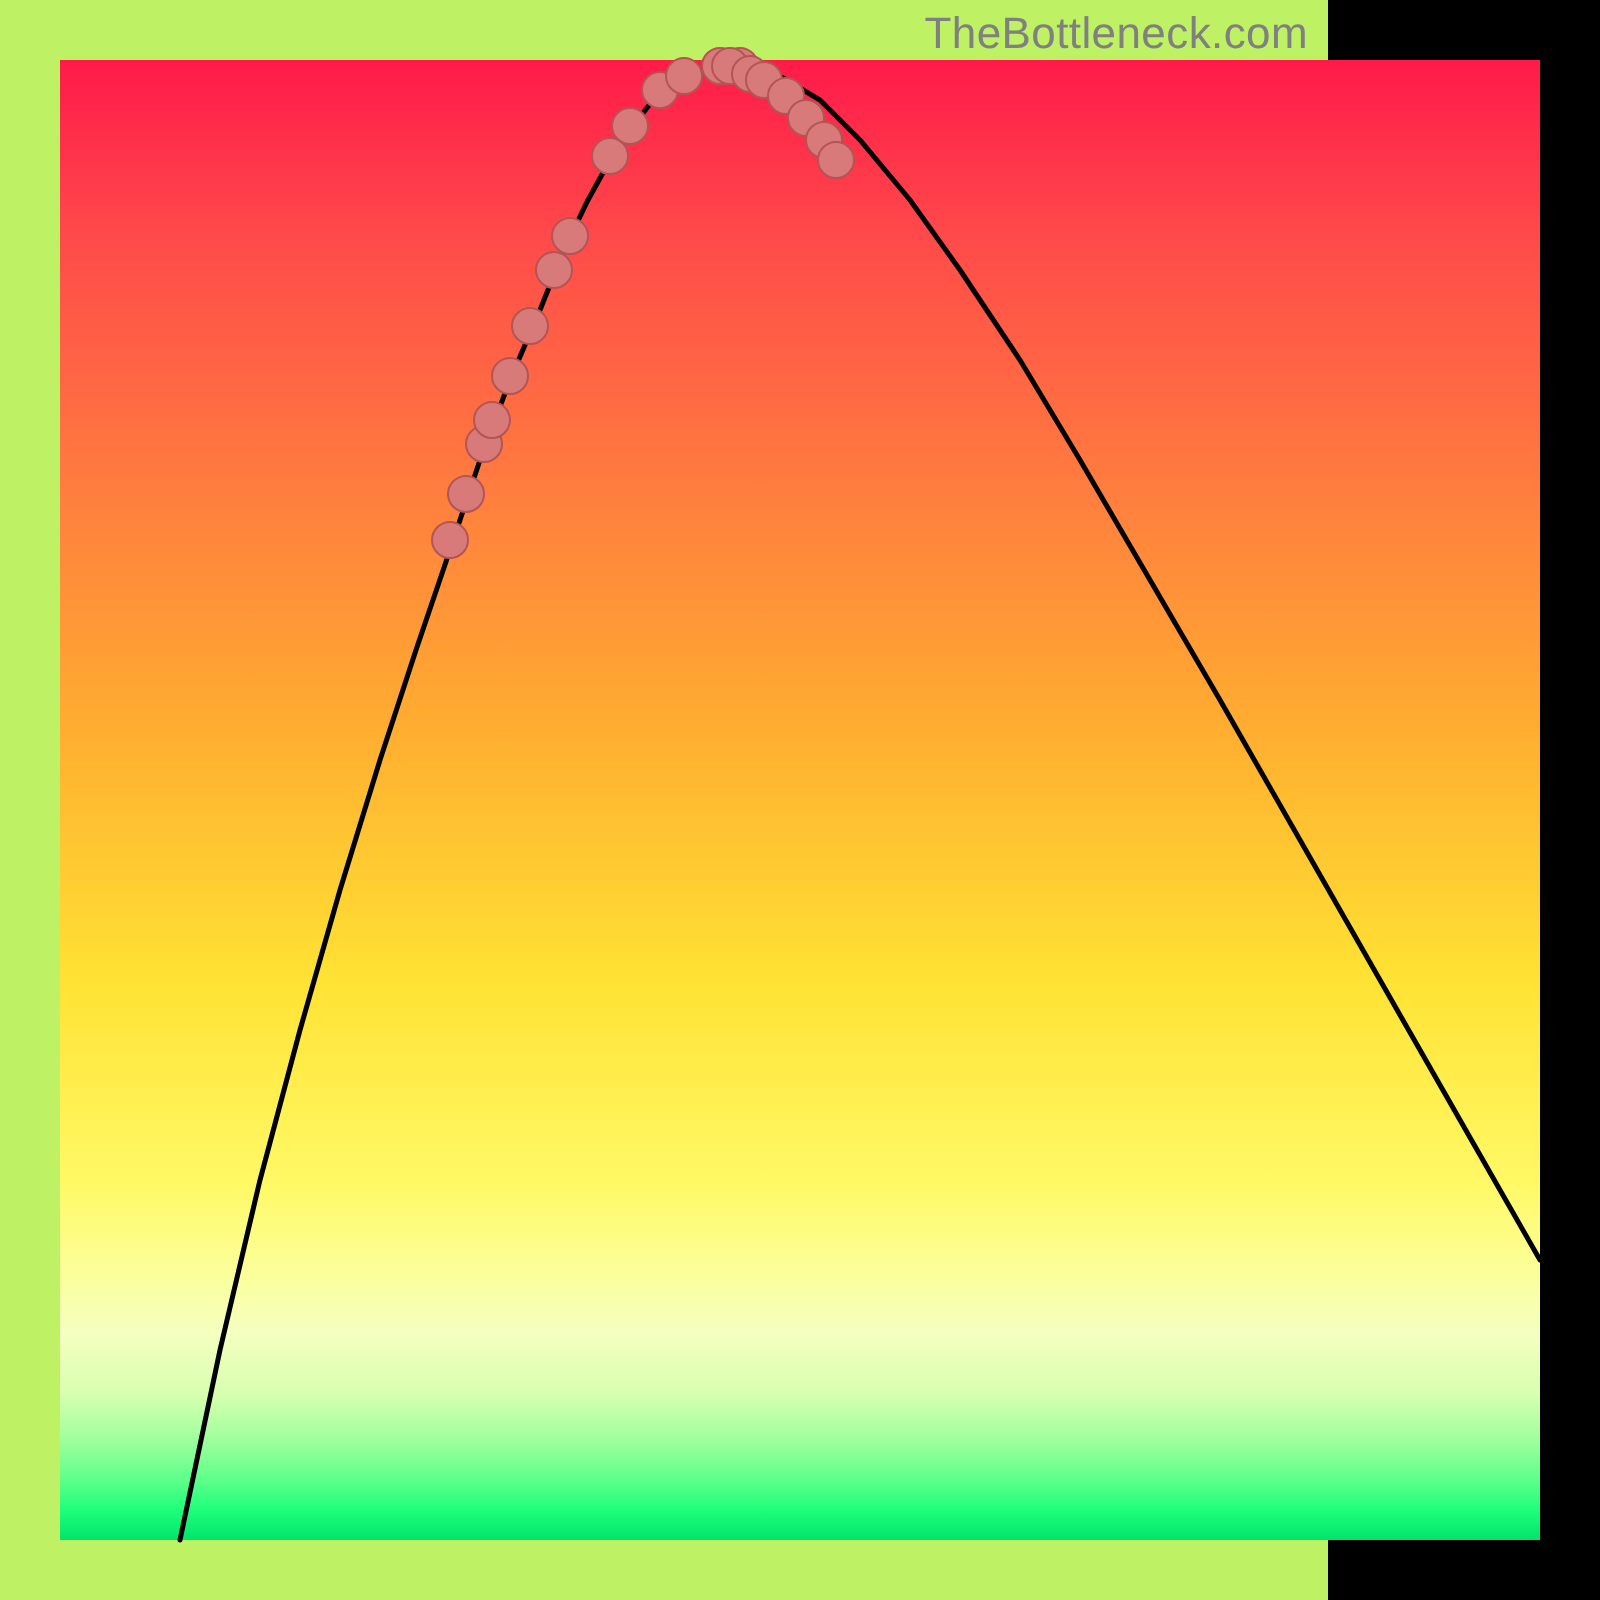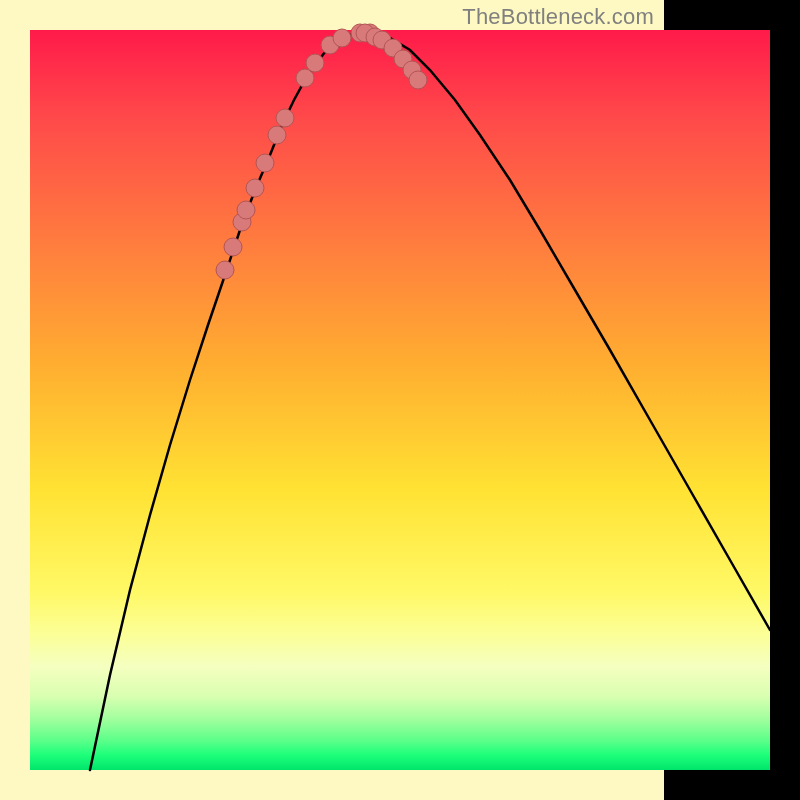--- a/index.html
+++ b/index.html
@@ -10,21 +10,21 @@
     background: #000;
     overflow: hidden;
     font-family: Arial, Helvetica, sans-serif;
   }
   .frame {
     position: absolute;
     left: 0;
     top: 0;
     width: 664px;
     height: 800px;
-    background: #fef9c3;
+    background: #bef264;
   }
   .plot {
     position: absolute;
     left: 30px;
     top: 30px;
     width: 740px;
     height: 740px;
     background: linear-gradient(to bottom,
       #ff1a4a 0%,
       #ff4a4a 12%,

